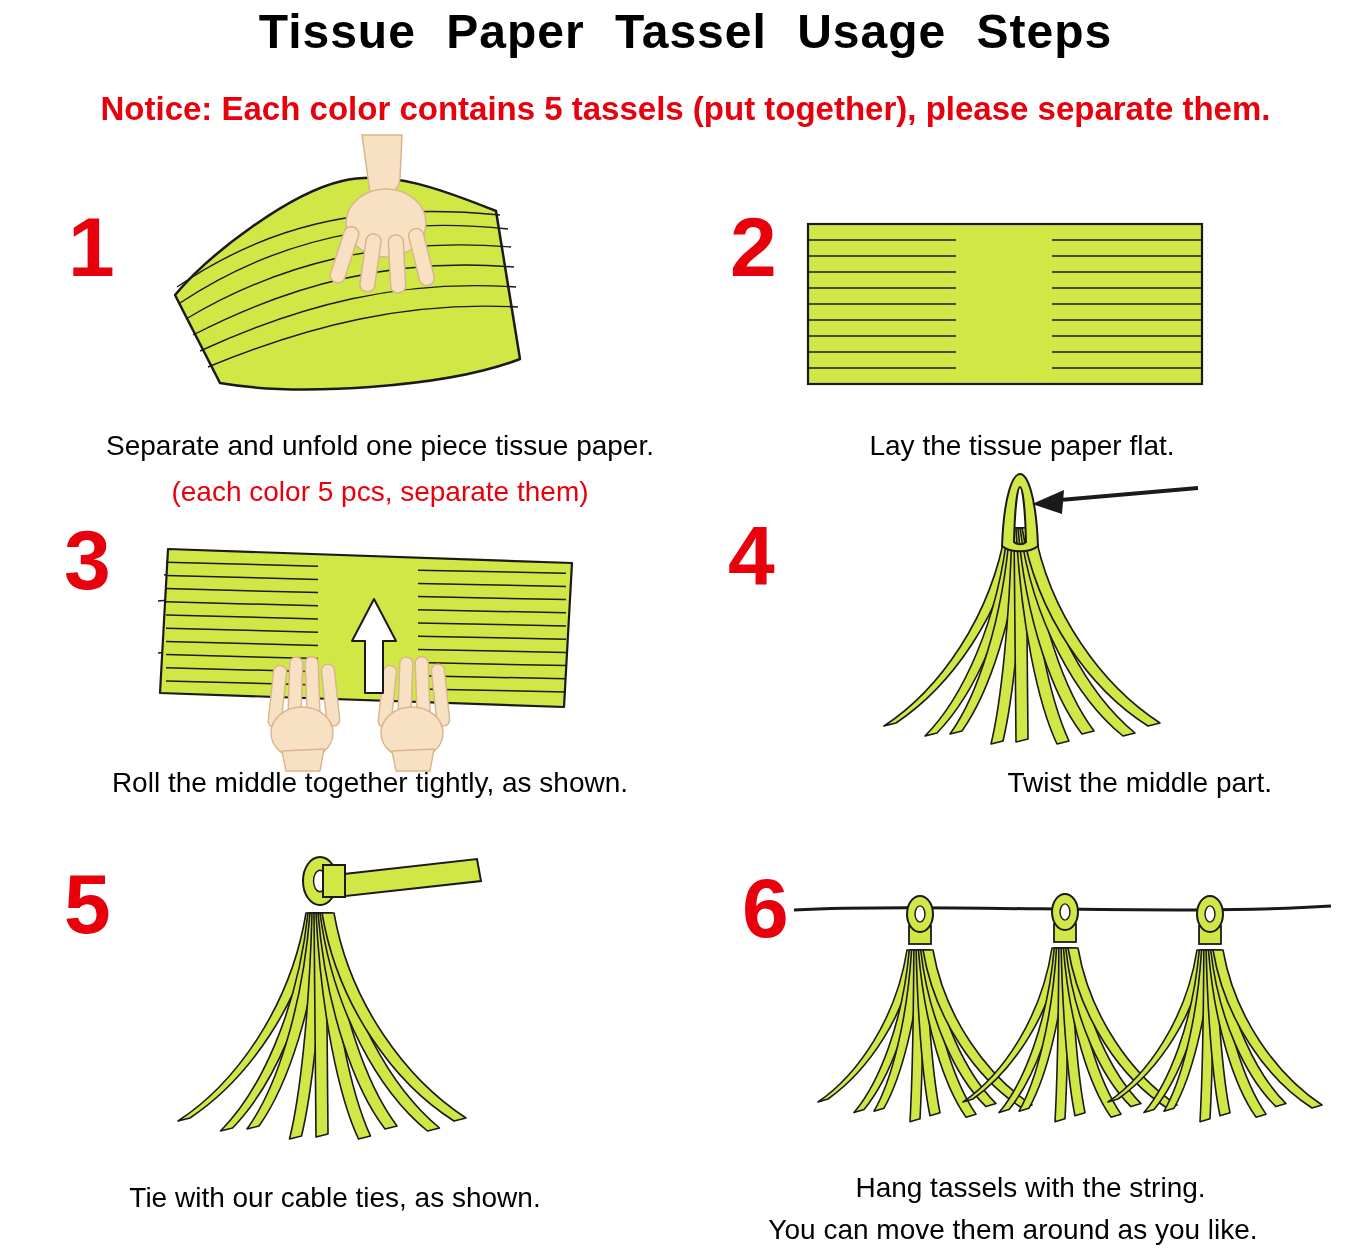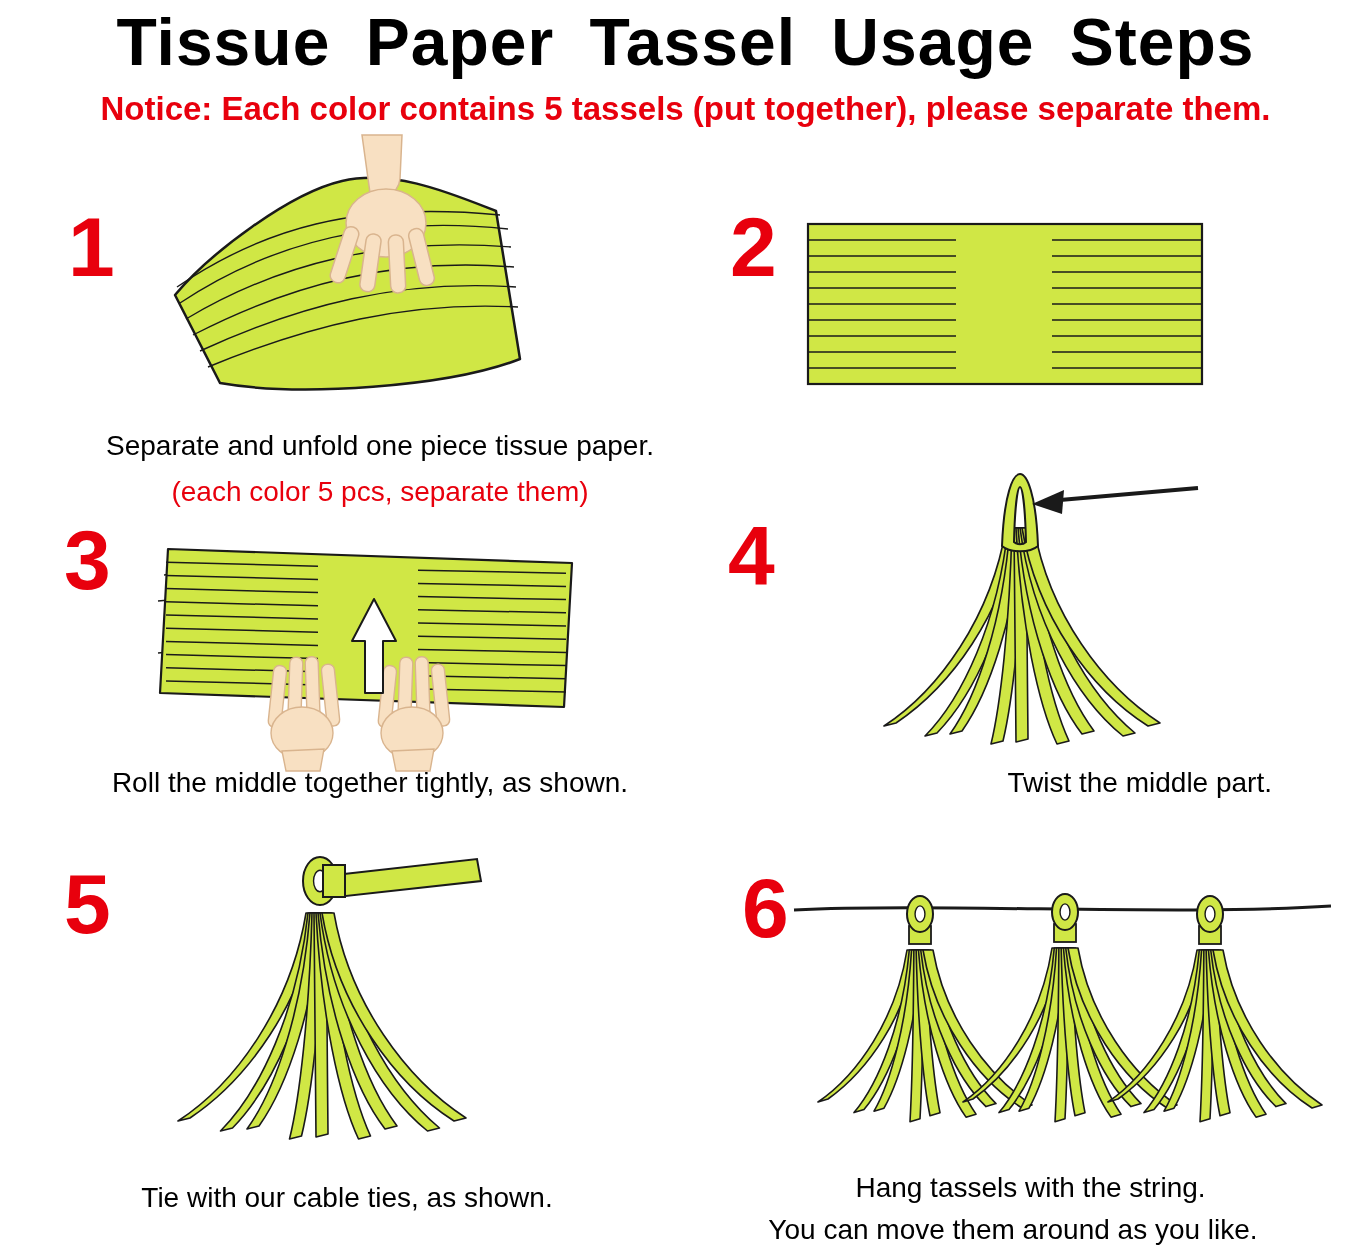--- a/index.html
+++ b/index.html
@@ -1,20 +1,20 @@
 <!DOCTYPE html>
 <html><head>
 <meta charset="utf-8">
 <style>
   :root{ --red:#e8000d; --ink:#000; }
   html,body{margin:0;padding:0;background:#fff;}
   body{font-family:"Liberation Sans",sans-serif;}
   .page{position:relative;width:1371px;height:1254px;background:#fff;overflow:hidden;}
   .title{position:absolute;top:4px;left:0;width:100%;margin:0;text-align:center;
-         font-size:66px;font-weight:bold;letter-spacing:1px;word-spacing:16px;color:var(--ink);}
+         font-size:48px;font-weight:bold;letter-spacing:1px;word-spacing:16px;color:var(--ink);}
   .notice{position:absolute;top:90px;left:0;width:100%;text-align:center;white-space:nowrap;
           font-size:33px;font-weight:bold;color:var(--red);}
   .step-num{position:absolute;font-size:84px;font-weight:bold;color:var(--red);line-height:1;}
   .caption{position:absolute;text-align:center;font-size:28px;color:var(--ink);line-height:1.25;}
   .caption.red{color:var(--red);text-align:center;}
   .ill{position:absolute;overflow:visible;}
 </style>
 </head>
 <body>
 
@@ -57,20 +57,21 @@
       <line x1="252" y1="92" x2="402" y2="92" stroke="#1a1a1a" stroke-width="1.6"></line>
       <line x1="8" y1="108" x2="156" y2="108" stroke="#1a1a1a" stroke-width="1.6"></line>
       <line x1="252" y1="108" x2="402" y2="108" stroke="#1a1a1a" stroke-width="1.6"></line>
       <line x1="8" y1="124" x2="156" y2="124" stroke="#1a1a1a" stroke-width="1.6"></line>
       <line x1="252" y1="124" x2="402" y2="124" stroke="#1a1a1a" stroke-width="1.6"></line>
       <line x1="8" y1="140" x2="156" y2="140" stroke="#1a1a1a" stroke-width="1.6"></line>
       <line x1="252" y1="140" x2="402" y2="140" stroke="#1a1a1a" stroke-width="1.6"></line>
       <line x1="8" y1="156" x2="156" y2="156" stroke="#1a1a1a" stroke-width="1.6"></line>
       <line x1="252" y1="156" x2="402" y2="156" stroke="#1a1a1a" stroke-width="1.6"></line>
     </svg>
+  <div class="caption" style="left:762px;top:428px;width:520px;">Lay the tissue paper flat.</div>
 
   <div class="step-num" style="left:64px;top:518px;">3</div>
   <svg id="ill-3" class="ill" style="left:150px;top:515px;width:440px;height:260px;" viewBox="0 0 440 260">
       <path d="M 14 60 L 30 58" stroke="#1a1a1a" stroke-width="1.5" fill="none"></path>
       <path d="M 8 86 L 30 84" stroke="#1a1a1a" stroke-width="1.5" fill="none"></path>
       <path d="M 14 112 L 30 110" stroke="#1a1a1a" stroke-width="1.5" fill="none"></path>
       <path d="M 8 138 L 30 136" stroke="#1a1a1a" stroke-width="1.5" fill="none"></path>
       <path d="M 14 164 L 30 162" stroke="#1a1a1a" stroke-width="1.5" fill="none"></path>
       <path d="M 18 34 L 422 48 L 414 192 L 10 178 Z" fill="#d0e745" stroke="#1a1a1a" stroke-width="2.2" stroke-linejoin="round"></path>
       <line x1="16" y1="47.2" x2="168" y2="51.2" stroke="#1a1a1a" stroke-width="1.5"></line>
@@ -135,21 +136,21 @@
       <path d="M 149 78 C 149.24 178.8 150.1 261.67999999999995 151 302 L 163 299 C 162.1 257.67999999999995 161.24 175.8 161 78 Z" fill="#d0e745" stroke="#1a1a1a" stroke-width="1.6" stroke-linejoin="round"></path>
       <path d="M 151 78 C 156.1 179.7 174.375 263.32 193.5 304 L 205.5 301 C 186.375 259.32 168.1 176.7 163 78 Z" fill="#d0e745" stroke="#1a1a1a" stroke-width="1.6" stroke-linejoin="round"></path>
       <path d="M 153 78 C 161.04 175.2 189.85 255.11999999999998 220 294 L 232 291 C 201.85 251.11999999999998 173.04 172.2 165 78 Z" fill="#d0e745" stroke="#1a1a1a" stroke-width="1.6" stroke-linejoin="round"></path>
       <path d="M 155 78 C 167.9 176.10000000000002 214.125 256.76 262.5 296 L 274.5 293 C 226.125 252.76 179.9 173.10000000000002 167 78 Z" fill="#d0e745" stroke="#1a1a1a" stroke-width="1.6" stroke-linejoin="round"></path>
       <path d="M 157 78 C 172.84 171.60000000000002 229.60000000000002 248.56 289 286 L 301 283 C 241.60000000000002 244.56 184.84 168.60000000000002 169 78 Z" fill="#d0e745" stroke="#1a1a1a" stroke-width="1.6" stroke-linejoin="round"></path>
       <ellipse cx="155" cy="46" rx="17" ry="24" fill="#d0e745" stroke="#1a1a1a" stroke-width="2"></ellipse>
       <ellipse cx="155" cy="46" rx="6.46" ry="10.8" fill="#ffffff" stroke="#1a1a1a" stroke-width="1.4"></ellipse>
       <path d="M 170 40 L 312 24 L 316 46 L 172 62 Z" fill="#d0e745" stroke="#1a1a1a" stroke-width="2"></path>
       <rect x="158" y="30" width="22" height="32" fill="#d0e745" stroke="#1a1a1a" stroke-width="2"></rect>
     </svg>
-  <div class="caption" style="left:12px;top:1180px;width:670px;">Tie with our cable ties, as shown.</div>
+  <div class="caption" style="left:0;top:1180px;width:670px;">Tie with our cable ties, as shown.</div>
 
   <div class="step-num" style="left:742px;top:866px;">6</div>
   <svg id="ill-6" class="ill" style="left:790px;top:880px;width:550px;height:255px;" viewBox="0 0 550 255">
       <path d="M 4 30 C 150 23 390 36 541 26" fill="none" stroke="#1a1a1a" stroke-width="3"></path>
       <path d="M 117 70 C 106.32 138.4 68.05 194.64 28 222 L 38 219 C 78.05 190.64 116.32 135.4 127 70 Z" fill="#d0e745" stroke="#1a1a1a" stroke-width="1.6" stroke-linejoin="round"></path>
       <path d="M 119.28571428571429 70 C 112.65142857142858 143.15714285714284 88.87857142857143 203.30857142857144 64 232.57142857142858 L 74 229.57142857142858 C 98.87857142857143 199.30857142857144 122.65142857142858 140.15714285714284 129.28571428571428 70 Z" fill="#d0e745" stroke="#1a1a1a" stroke-width="1.6" stroke-linejoin="round"></path>
       <path d="M 121.57142857142857 70 C 117.06285714285714 142.51428571428573 100.90714285714286 202.13714285714283 84 231.14285714285714 L 94 228.14285714285714 C 110.90714285714286 198.13714285714283 127.06285714285714 139.51428571428573 131.57142857142856 70 Z" fill="#d0e745" stroke="#1a1a1a" stroke-width="1.6" stroke-linejoin="round"></path>
       <path d="M 123.85714285714286 70 C 123.39428571428572 147.27142857142857 121.7357142857143 210.8057142857143 120 241.71428571428572 L 130 238.71428571428572 C 131.7357142857143 206.8057142857143 133.39428571428573 144.27142857142857 133.85714285714286 70 Z" fill="#d0e745" stroke="#1a1a1a" stroke-width="1.6" stroke-linejoin="round"></path>
       <path d="M 126.14285714285714 70 C 127.80571428571429 144.57142857142858 133.7642857142857 205.88571428571427 140 235.71428571428572 L 150 232.71428571428572 C 143.7642857142857 201.88571428571427 137.8057142857143 141.57142857142858 136.14285714285714 70 Z" fill="#d0e745" stroke="#1a1a1a" stroke-width="1.6" stroke-linejoin="round"></path>
       <path d="M 128.42857142857142 70 C 134.13714285714283 145.21428571428572 154.59285714285713 207.05714285714285 176 237.14285714285714 L 186 234.14285714285714 C 164.59285714285713 203.05714285714285 144.13714285714283 142.21428571428572 138.42857142857142 70 Z" fill="#d0e745" stroke="#1a1a1a" stroke-width="1.6" stroke-linejoin="round"></path>

